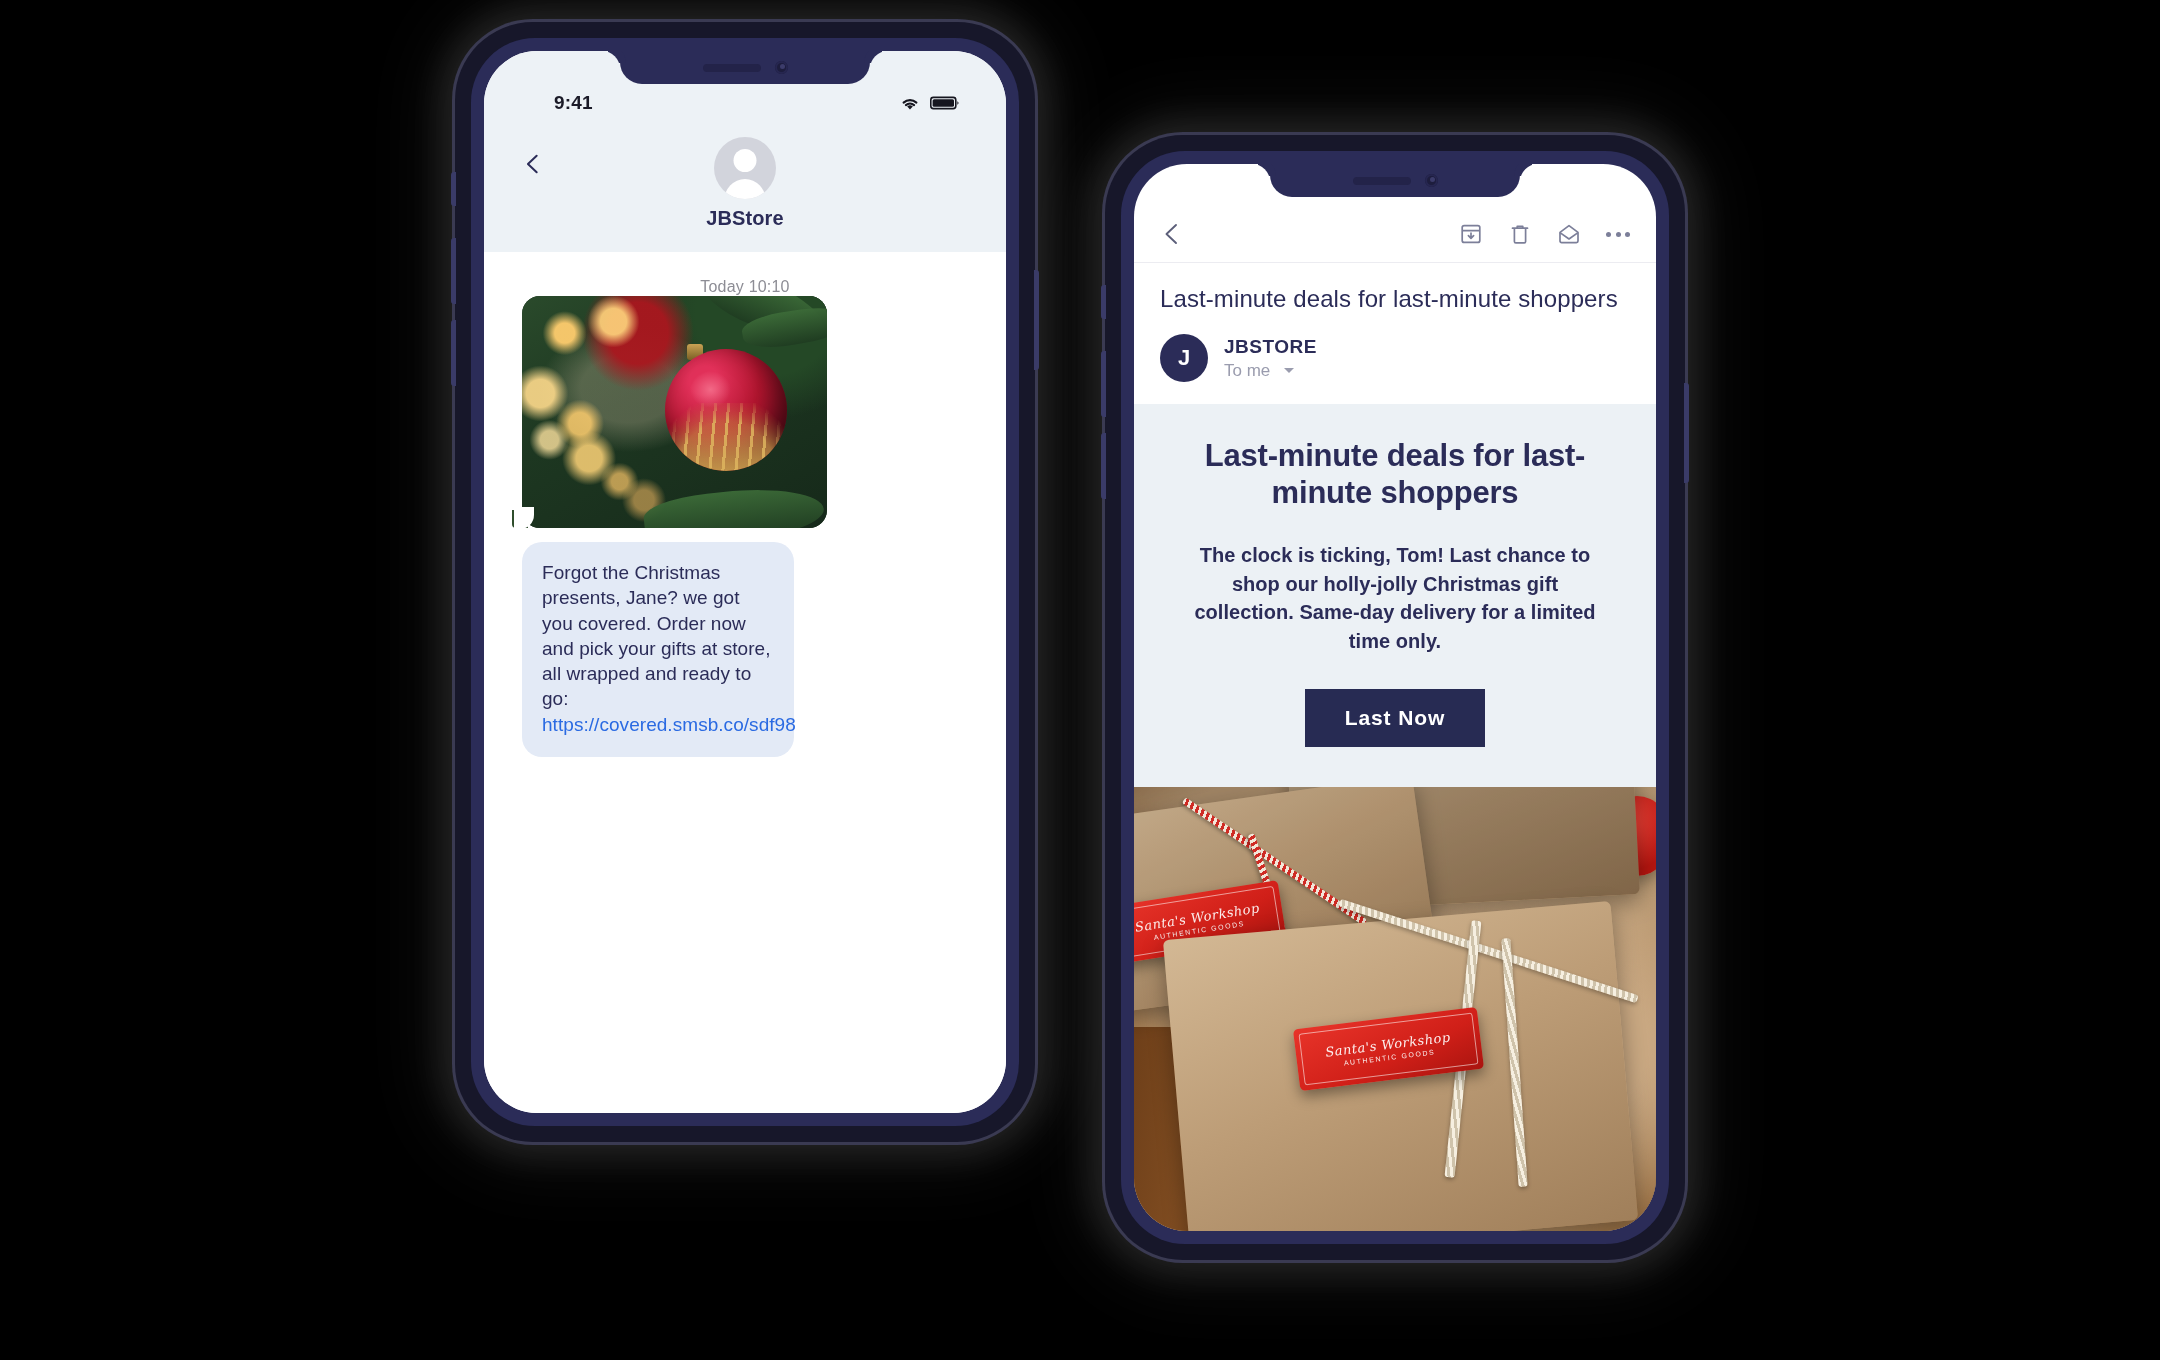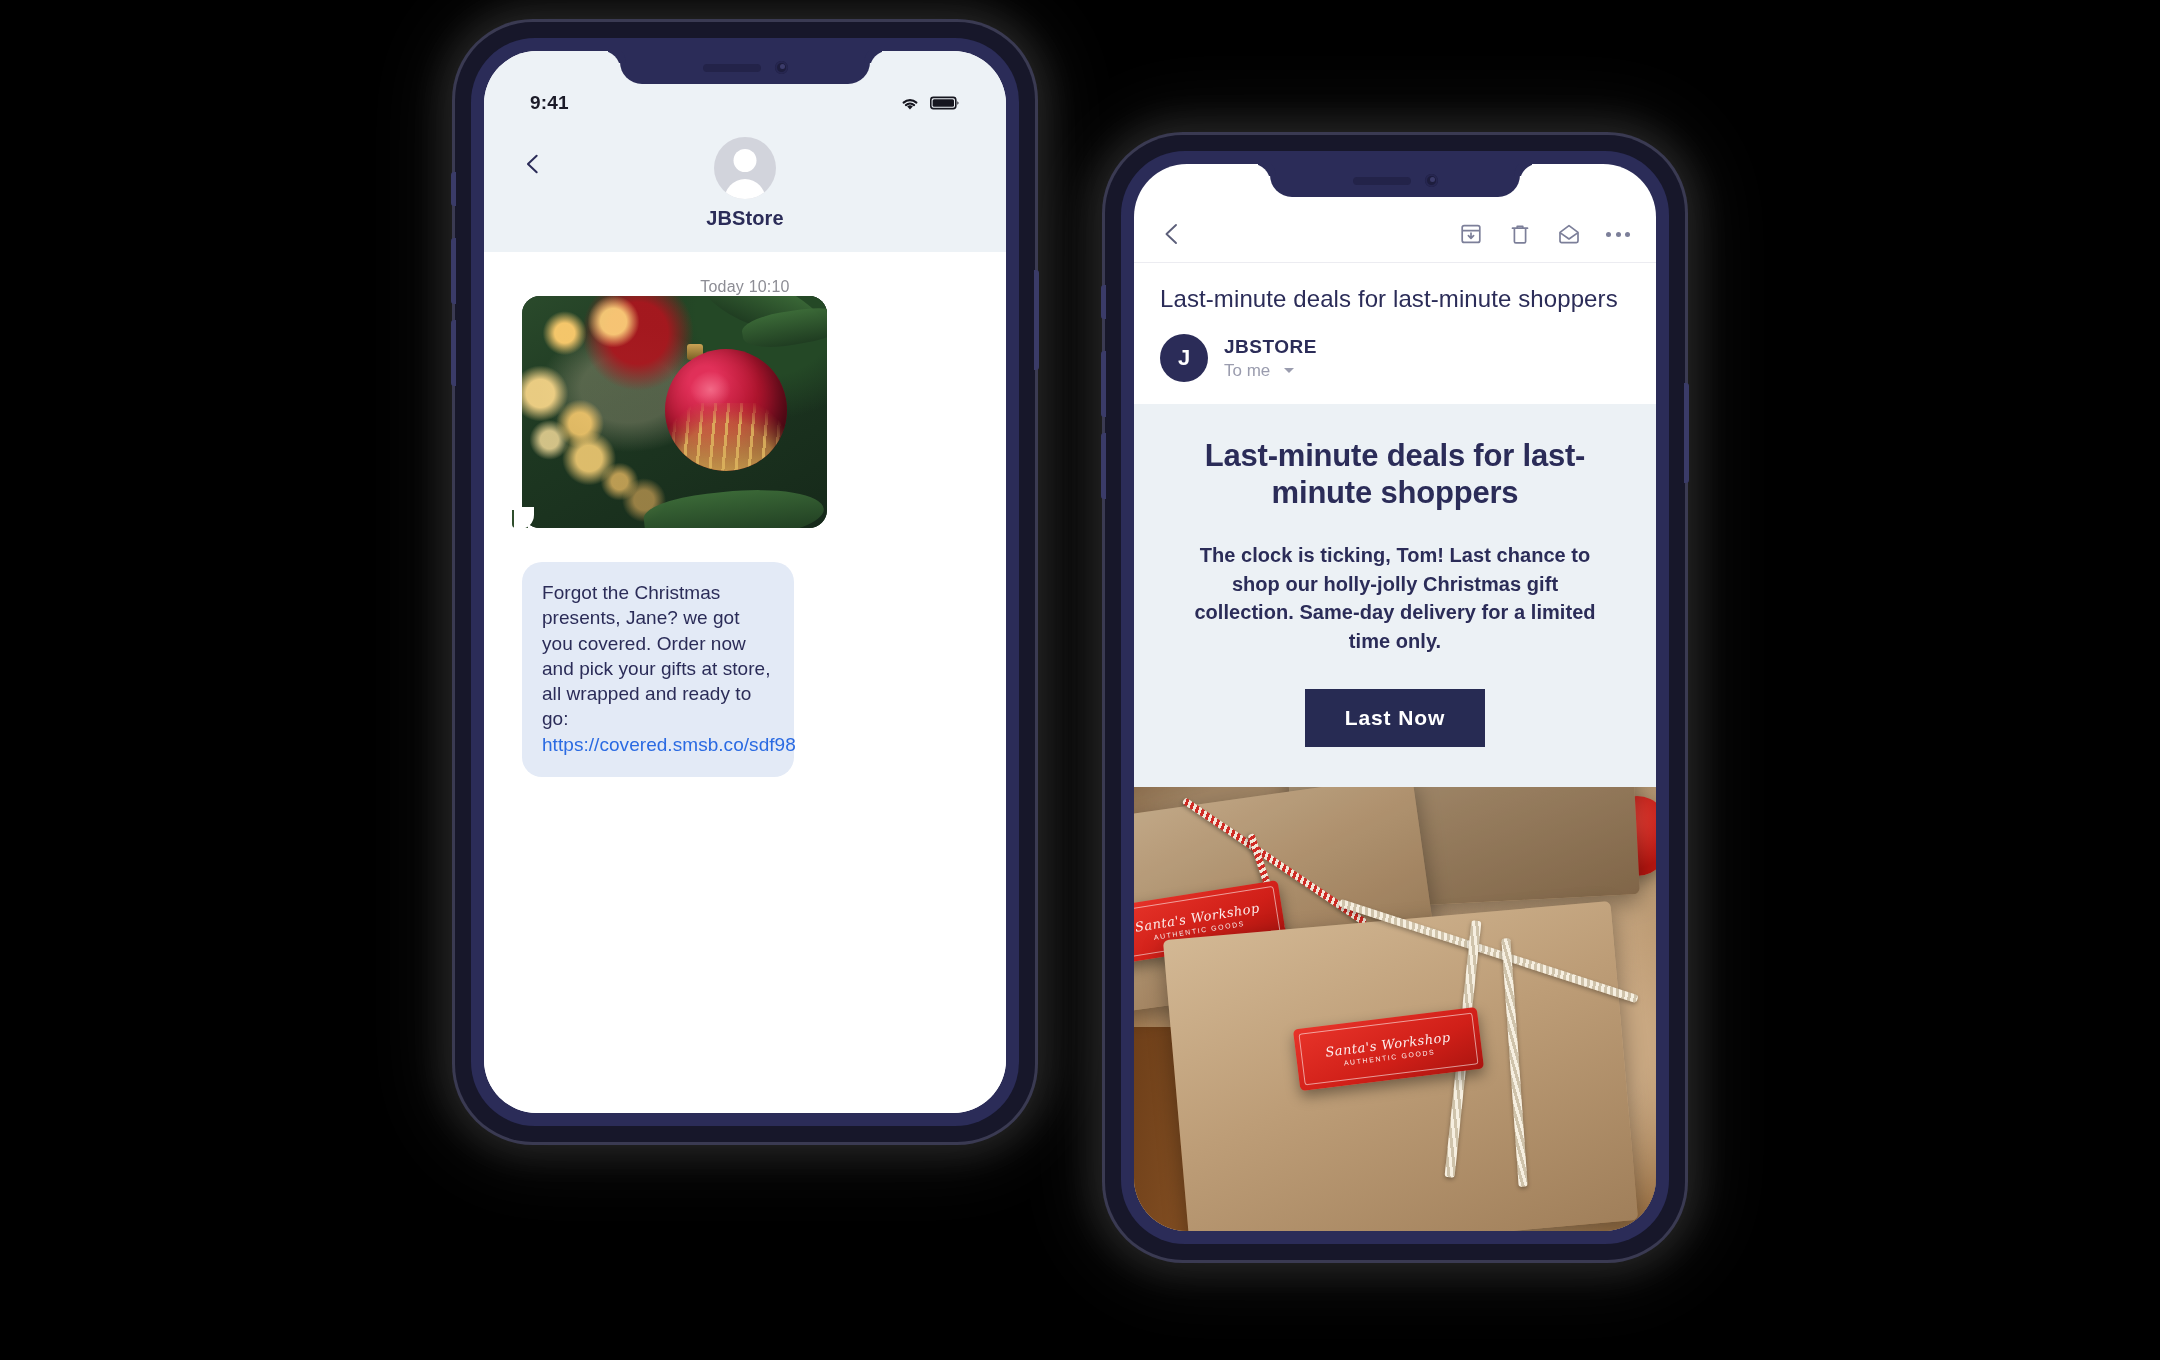--- a/index.html
+++ b/index.html
@@ -132,20 +132,21 @@
     justify-content: space-between;
     height: 24px;
     padding: 0 16px;
     margin-bottom: 22px;
   }
   .status-time {
     font-size: 19px;
     font-weight: 600;
     color: #1b1b28;
     letter-spacing: 0.2px;
+    margin-left: 24px;
   }
   .status-icons { display: flex; align-items: center; gap: 9px; }
 
   .nav-row {
     display: flex;
     align-items: flex-start;
     position: relative;
     min-height: 88px;
   }
   .back-chev {
@@ -232,21 +233,21 @@
     left: 2px;
     bottom: 0;
     width: 16px;
     height: 18px;
     background: #2f4d2c;
     border-bottom-left-radius: 4px;
     z-index: 1;
   }
 
   .bubble-text {
-    margin-top: 34px;
+    margin-top: 14px;
     margin-left: 12px;
     max-width: 272px;
     background: #e3eaf6;
     border-radius: 20px;
     padding: 18px 20px 20px 20px;
     position: relative;
     font-size: 19px;
     line-height: 1.33;
     color: #2b2c58;
     letter-spacing: 0.05px;

